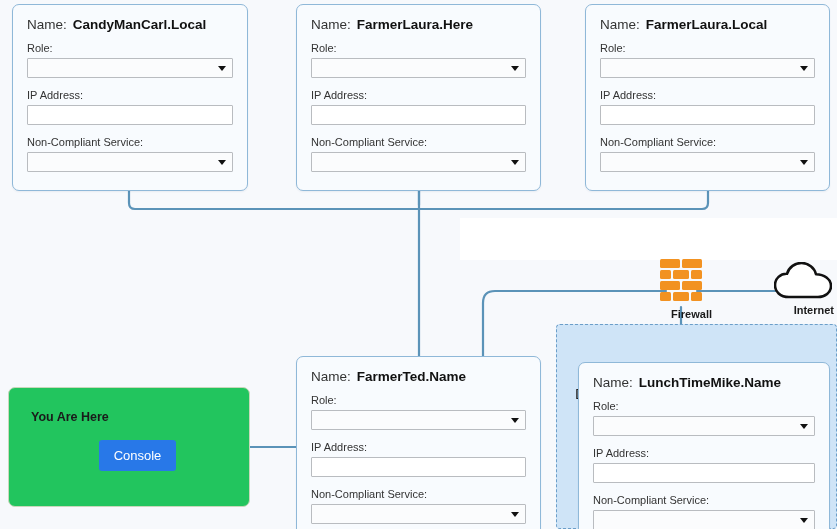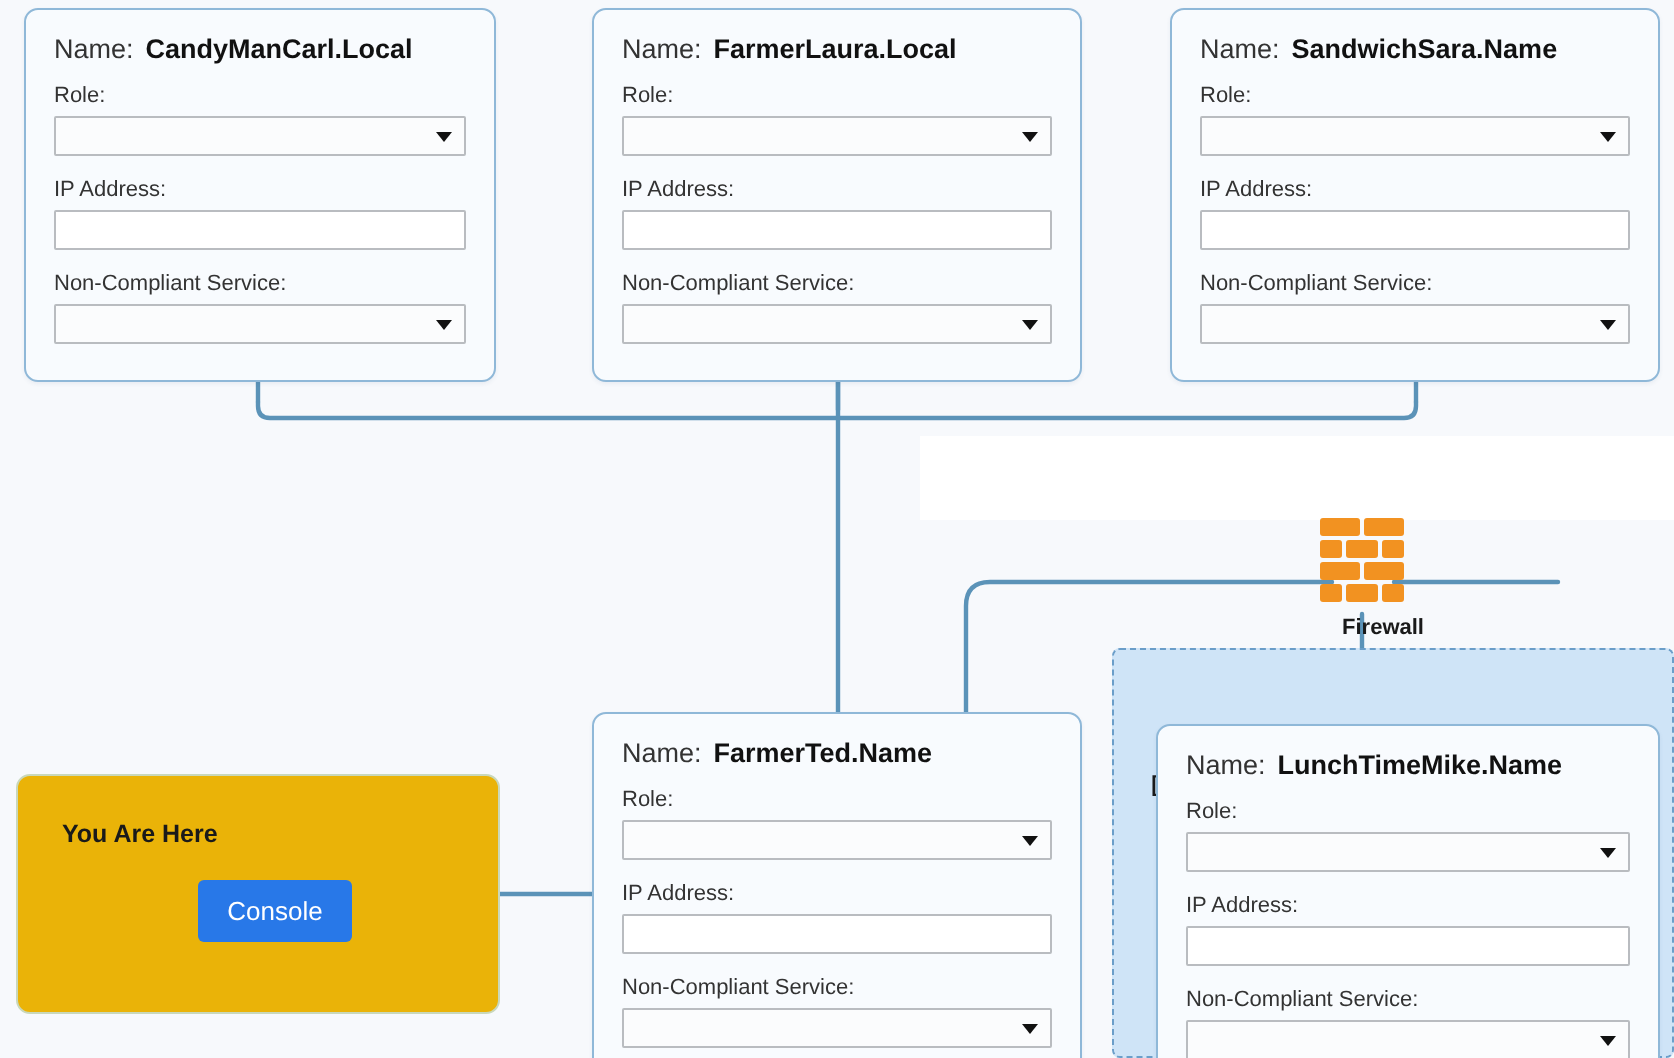--- a/index.html
+++ b/index.html
@@ -116,21 +116,21 @@
     font-size: 15px;
     font-weight: normal;
     color: #1a1a1a;
     letter-spacing: .2px;
     margin-top: 44px;
   }
 
   
   #console-panel {
     position: absolute;
-    background: #eab308;
+    background: #22c55e;
     border: 1.5px solid #c9d8bb;
     border-radius: 7px;
     z-index: 5;
     padding-left: 19px;
   }
   #you-are-here {
     position: absolute;
     left: 22px;
     top: 22px;
     font-size: 12.5px;
@@ -205,33 +205,33 @@
     <div class="field-label">Role:</div>
     <div class="fake-select"></div>
     <div class="field-label">IP Address:</div>
     <div class="fake-input"></div>
     <div class="field-label">Non-Compliant Service:</div>
     <div class="fake-select"></div>
   </div>
 
   <div class="host-card" style="left:296px; top:4px; width:245px; height:187px;">
     <div class="name-row">
+      <span class="name-label">Name:</span><span class="name-value">FarmerLaura.Here</span>
+    </div>
+    <div class="field-label">Role:</div>
+    <div class="fake-select"></div>
+    <div class="field-label">IP Address:</div>
+    <div class="fake-input"></div>
+    <div class="field-label">Non-Compliant Service:</div>
+    <div class="fake-select"></div>
+  </div>
+
+  <div class="host-card" style="left:585px; top:4px; width:245px; height:187px;">
+    <div class="name-row">
       <span class="name-label">Name:</span><span class="name-value">FarmerLaura.Local</span>
-    </div>
-    <div class="field-label">Role:</div>
-    <div class="fake-select"></div>
-    <div class="field-label">IP Address:</div>
-    <div class="fake-input"></div>
-    <div class="field-label">Non-Compliant Service:</div>
-    <div class="fake-select"></div>
-  </div>
-
-  <div class="host-card" style="left:585px; top:4px; width:245px; height:187px;">
-    <div class="name-row">
-      <span class="name-label">Name:</span><span class="name-value">SandwichSara.Name</span>
     </div>
     <div class="field-label">Role:</div>
     <div class="fake-select"></div>
     <div class="field-label">IP Address:</div>
     <div class="fake-input"></div>
     <div class="field-label">Non-Compliant Service:</div>
     <div class="fake-select"></div>
   </div>
 
   <div class="device-node" style="left:650px; top:258px; width:62px;">
@@ -247,20 +247,32 @@
       <rect class="brick" x="1" y="23" width="20" height="9" rx="1.5"></rect>
       <rect class="brick" x="23" y="23" width="20" height="9" rx="1.5"></rect>
 
       <rect class="brick" x="1" y="34" width="11" height="9" rx="1.5"></rect>
       <rect class="brick" x="14" y="34" width="16" height="9" rx="1.5"></rect>
       <rect class="brick" x="32" y="34" width="11" height="9" rx="1.5"></rect>
     </svg>
     <div class="device-caption">Firewall</div>
   </div>
 
+  <div class="device-node" style="left:772px; top:262px; width:62px;">
+    <svg width="58" height="40" viewBox="0 0 58 40" style="display:block; margin:0 auto;">
+      <path d="M15 35
+               C6 35 1 29.5 1 23
+               C1 16.5 6.5 11.5 13 11.8
+               C15 5 21 1 27.5 1
+               C34.5 1 40.5 5.8 42 12.2
+               C50 12.2 57 17 57 24
+               C57 30.5 51 35 44 35 Z" fill="#ffffff" stroke="#111111" stroke-width="2.6" stroke-linejoin="round"></path>
+    </svg>
+    <div class="device-caption">Internet</div>
+  </div>
 
   <div id="dmz-zone" style="left:556px; top:324px; width:281px; height:205px;">
     <div id="dmz-label">DMZ</div>
   </div>
 
   <div class="host-card" style="left:578px; top:362px; width:252px; height:187px;">
     <div class="name-row">
       <span class="name-label">Name:</span><span class="name-value">LunchTimeMike.Name</span>
     </div>
     <div class="field-label">Role:</div>

